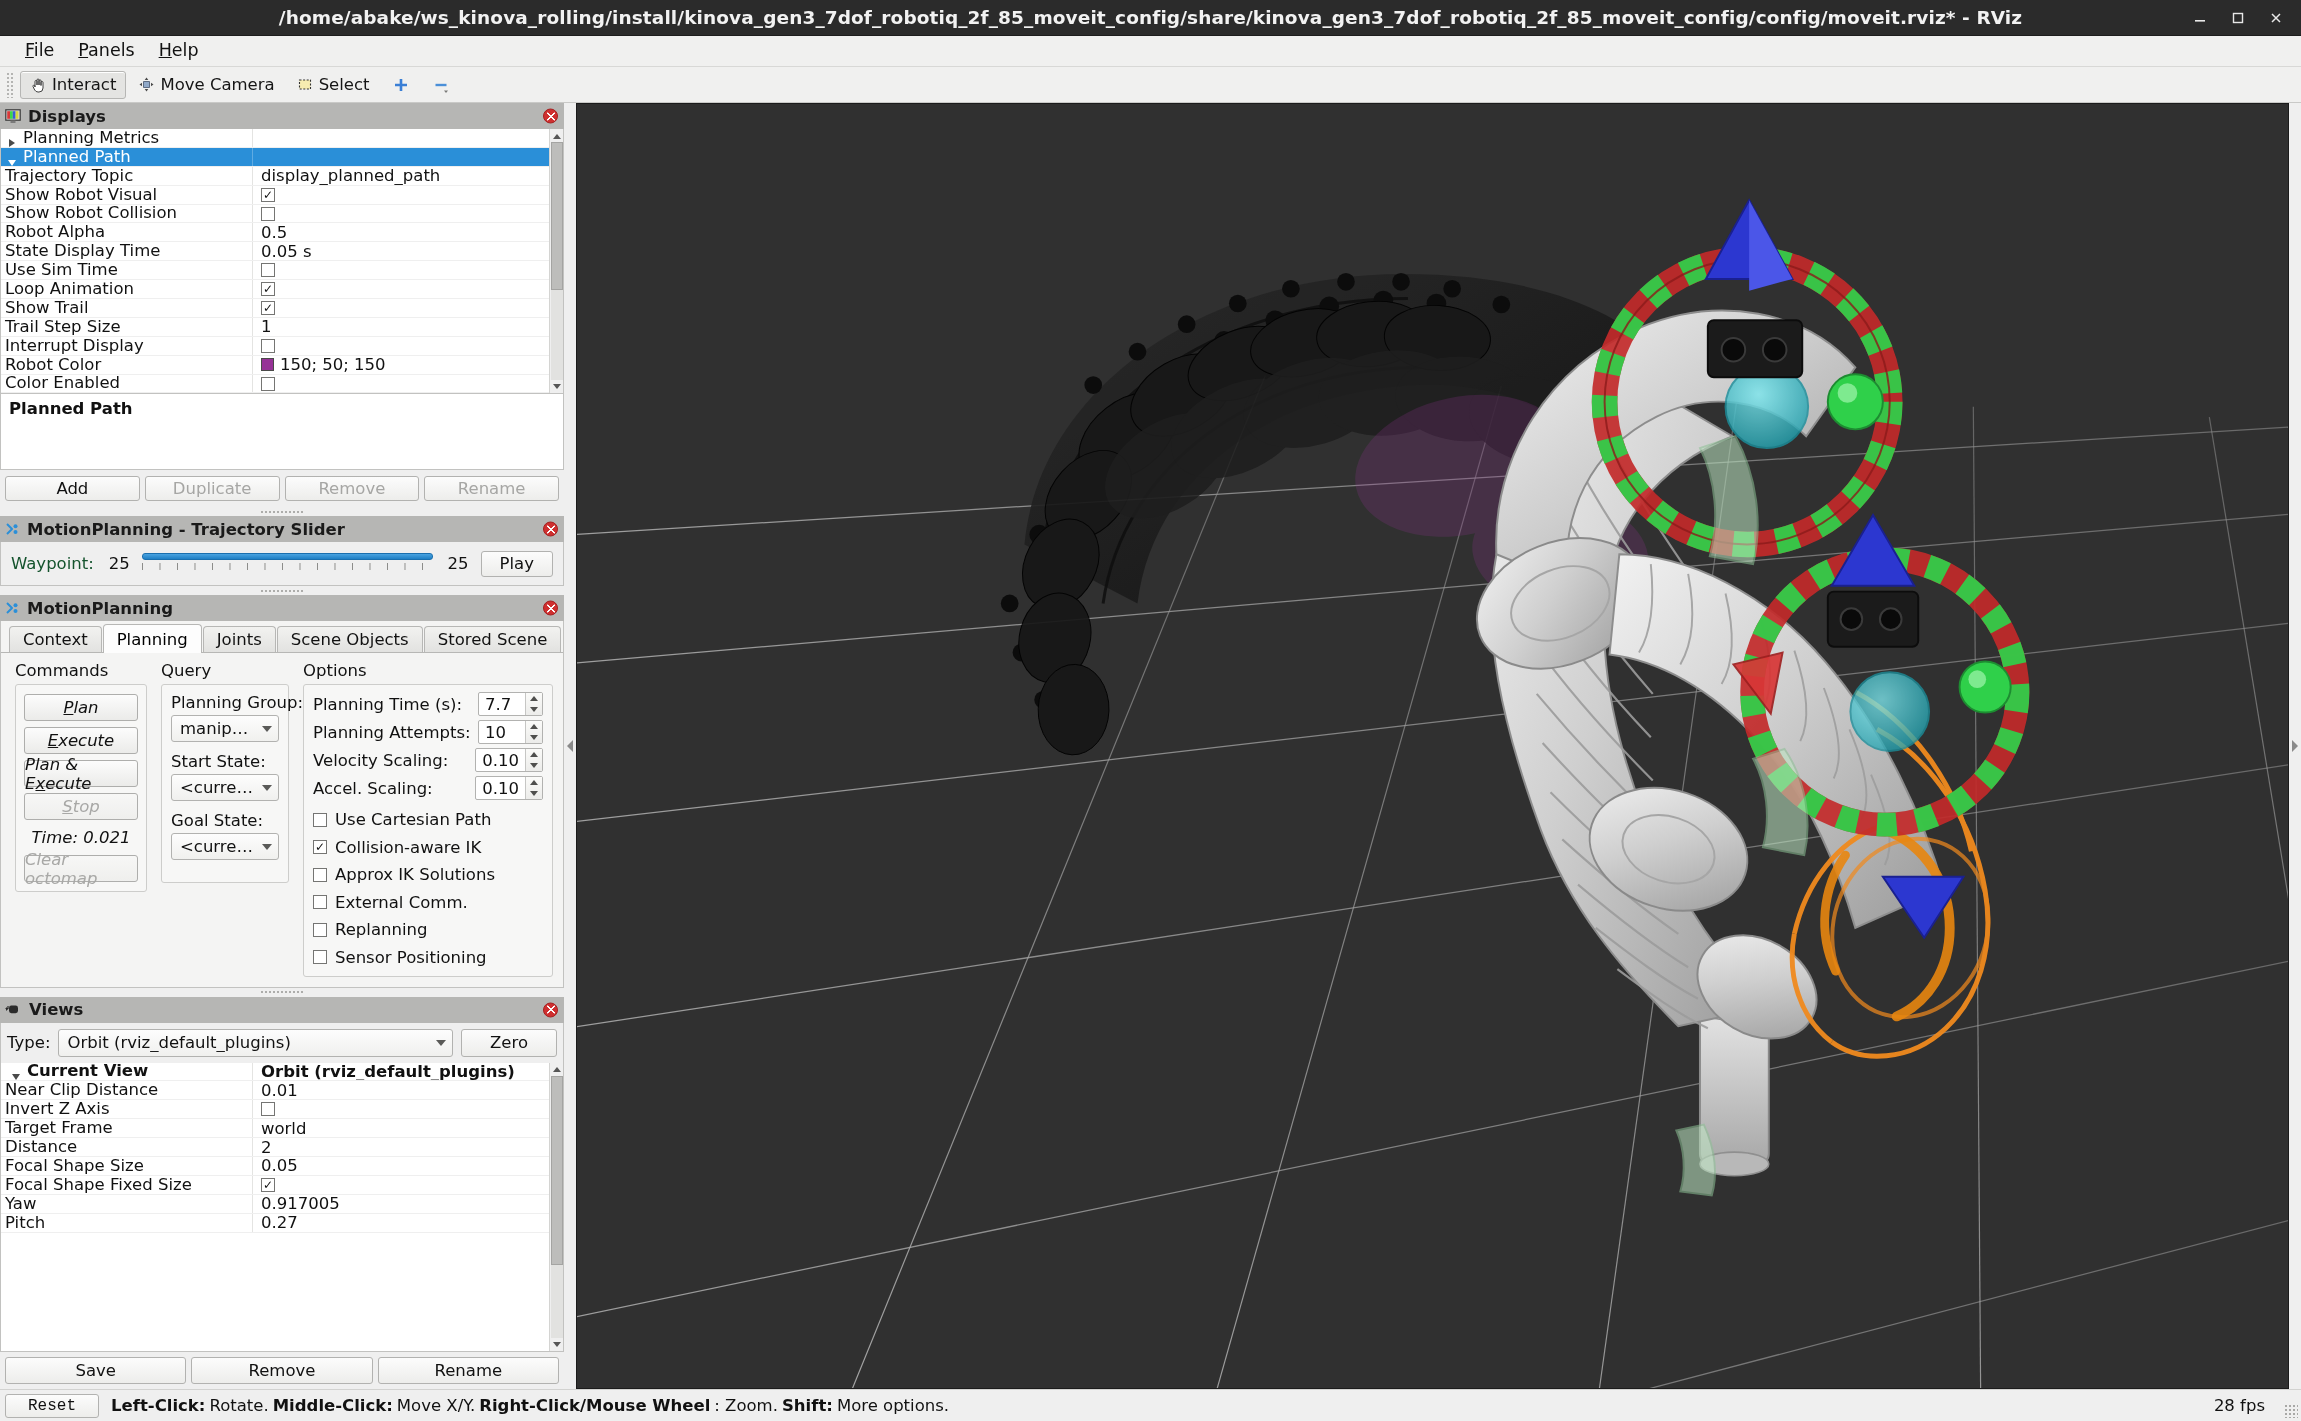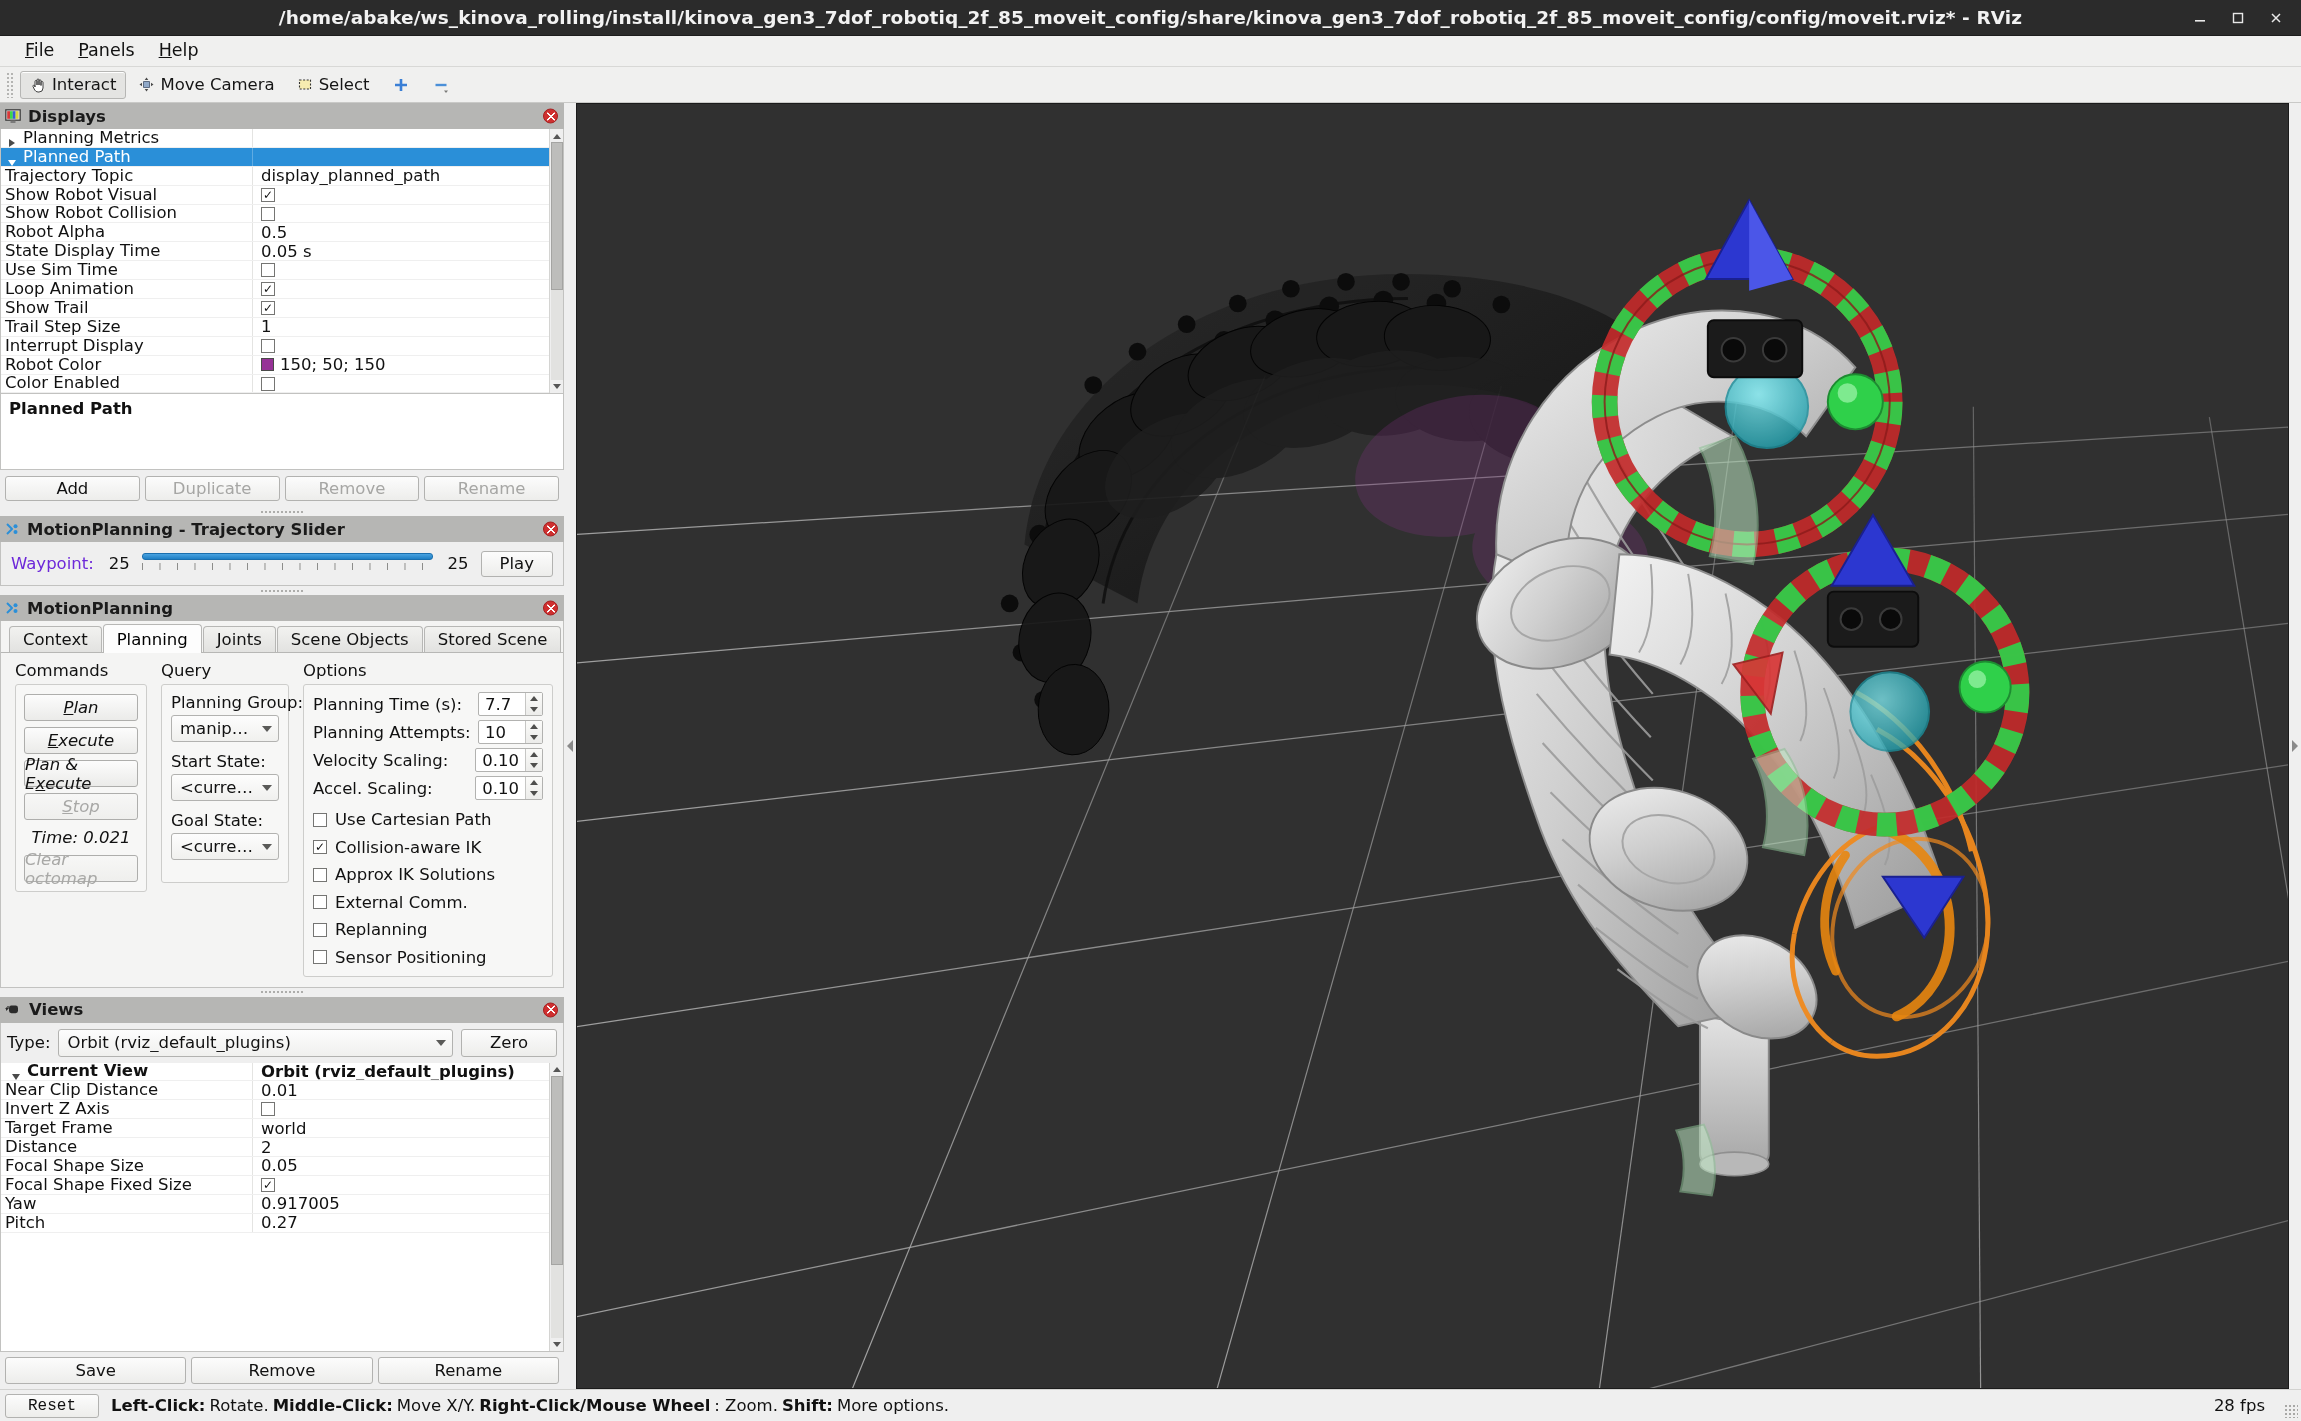--- a/index.html
+++ b/index.html
@@ -251,21 +251,21 @@
   .qbtn.dis { color: #a6a6a4; }
 
   
   .traj {
     flex: none; background: #efefef;
     border: 1px solid #c2c2c0; border-top: none;
     display: flex; align-items: center;
     padding: 7px 10px; gap: 12px;
     height: 44px;
   }
-  .traj .lbl { font-size: 16.5px; color: #6d28d9; white-space: nowrap; }
+  .traj .lbl { font-size: 16.5px; color: #14532d; white-space: nowrap; }
   .slider {
     flex: 1; position: relative; height: 22px;
     display: flex; flex-direction: column; justify-content: flex-start;
   }
   .slider .groove {
     height: 7px; border-radius: 3px;
     background: linear-gradient(#4aa3e0, #1f7fc4);
     border: 1px solid #1b6fae;
     width: 100%;
   }

